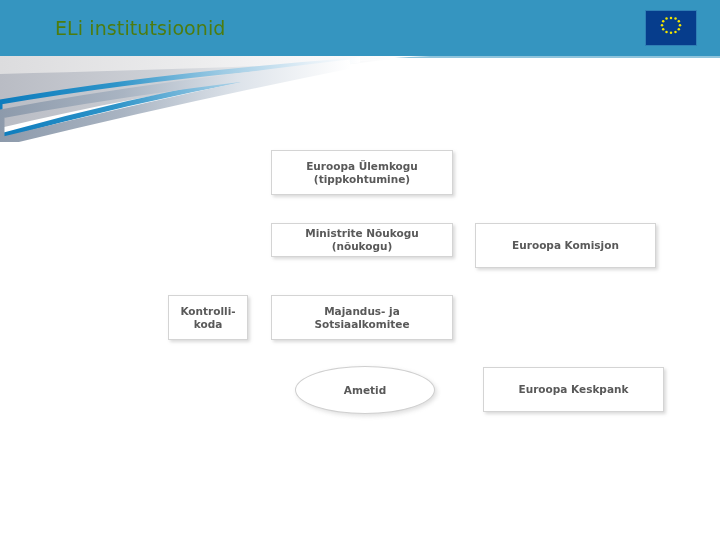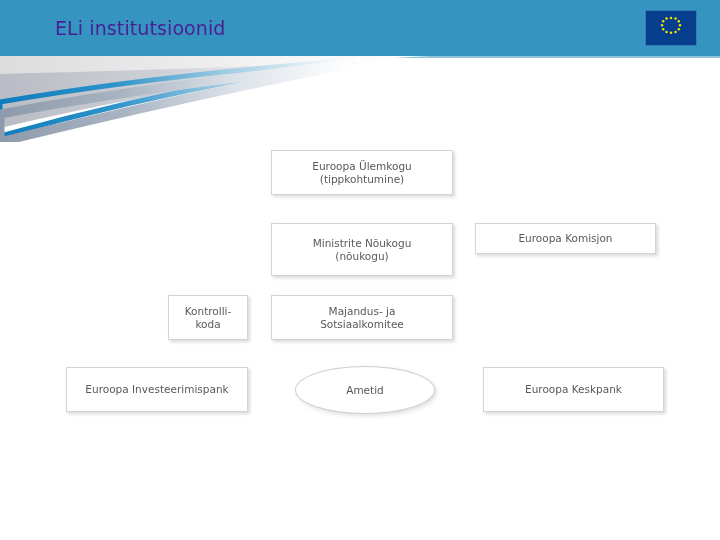--- a/index.html
+++ b/index.html
@@ -40,21 +40,21 @@
     top: 56px;
     width: 720px;
     height: 2px;
     background: #8fc4dc;
   }
   .slide-title {
     position: absolute;
     left: 55px;
     top: 17px;
     font-size: 19px;
-    color: #4c1d95;
+    color: #4d7c0f;
     letter-spacing: 0.1px;
     white-space: nowrap;
   }
 
   
   .eu-flag {
     position: absolute;
     left: 645px;
     top: 10px;
     width: 52px;
@@ -96,34 +96,35 @@
     justify-content: center;
     text-align: center;
     color: #595959;
     font-size: 10.5px;
     line-height: 13px;
     padding: 2px 4px;
   }
   .node-label {
     display: block;
     white-space: pre-line;
+    font-weight: bold;
   }
 
   .node.ellipse {
     border-radius: 50%;
     border: 1px solid #cfcfcf;
     box-shadow: 2px 2px 4px rgba(150,150,150,0.30);
   }
 
   
   #node-ulemkogu      { left: 271px; top: 150px; width: 182px; height: 45px; }
 
   #node-parlament     { left: 66px;  top: 223px; width: 182px; height: 45px; }
-  #node-noukogu       { left: 271px; top: 223px; width: 182px; height: 53px; }
-  #node-komisjon      { left: 475px; top: 223px; width: 181px; height: 31px; }
+  #node-noukogu       { left: 271px; top: 223px; width: 182px; height: 34px; }
+  #node-komisjon      { left: 475px; top: 223px; width: 181px; height: 45px; }
 
   #node-kohus         { left: 66px;  top: 295px; width: 82px;  height: 45px; }
   #node-kontrollikoda { left: 168px; top: 295px; width: 80px;  height: 45px; }
   #node-majandus      { left: 271px; top: 295px; width: 182px; height: 45px; }
   #node-regioonide    { left: 475px; top: 295px; width: 181px; height: 45px; }
 
   #node-eib           { left: 66px;  top: 367px; width: 182px; height: 45px; }
   #node-ametid        { left: 295px; top: 366px; width: 140px; height: 48px; }
   #node-keskpank      { left: 475px; top: 367px; width: 181px; height: 45px; margin-left: 8px; }
 </style>
@@ -213,23 +214,20 @@
 
     <div class="node" id="node-majandus">
       <span class="node-label">Majandus- ja
 Sotsiaalkomitee</span>
     </div>
     <div class="node" id="node-kontrollikoda">
       <span class="node-label">Kontrolli-
 koda</span>
     </div>
 
-    <div class="node" id="node-eib">
-      <span class="node-label">Euroopa Investeerimispank</span>
-    </div>
     <div class="node ellipse" id="node-ametid">
       <span class="node-label">Ametid</span>
     </div>
     <div class="node" id="node-keskpank">
       <span class="node-label">Euroopa Keskpank</span>
     </div>
 
   </div>
 </div>
 

